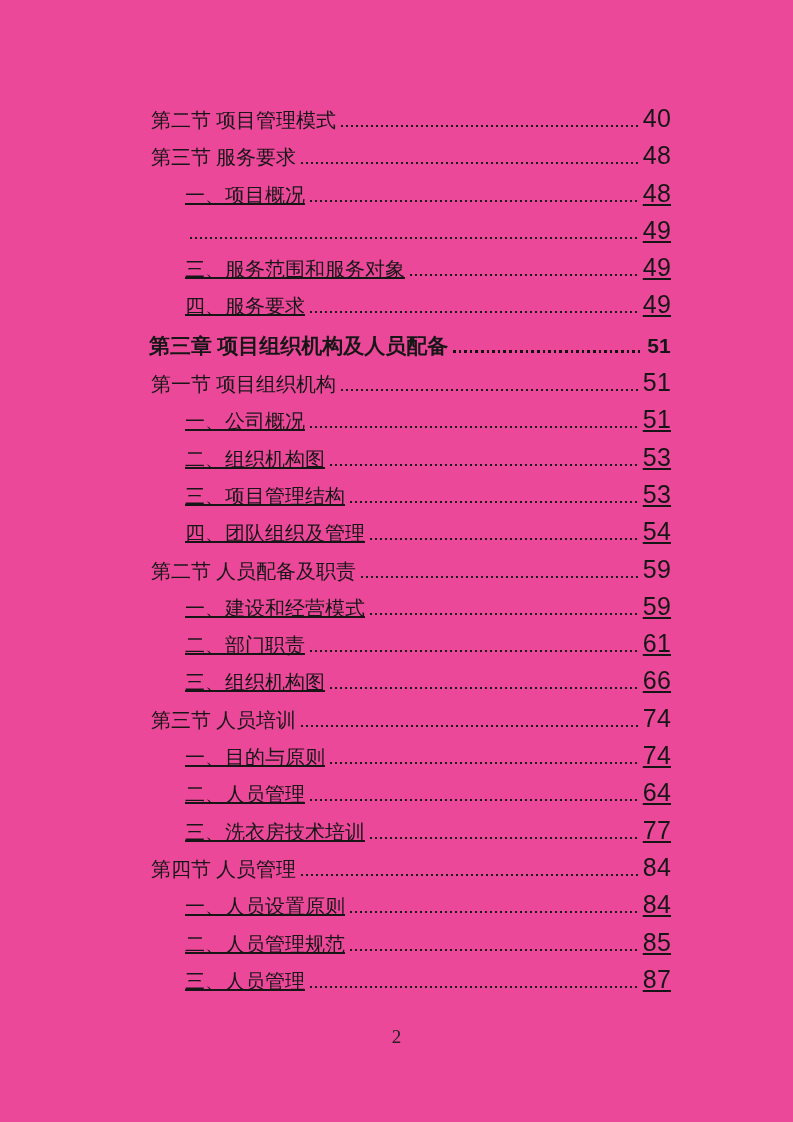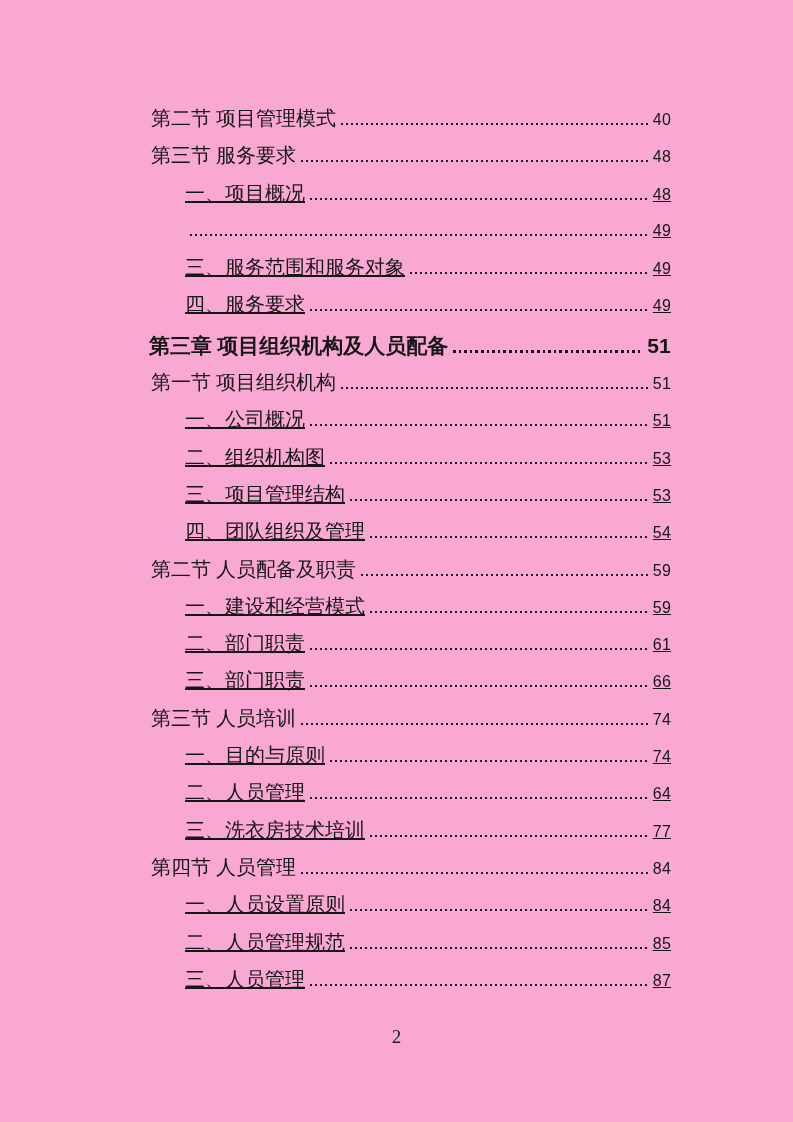--- a/index.html
+++ b/index.html
@@ -11,21 +11,21 @@
     width: 793px;
     height: 1122px;
     position: relative;
     overflow: hidden;
     font-family: "Liberation Serif", "DejaVu Serif", serif;
     color: #161616;
   }
   .page {
     position: absolute;
     inset: 0;
-    background: #f9a8d4;
+    background: #ec4899;
   }
   .toc {
     position: absolute;
     left: 120px;
     top: 100px;
     width: 551px; 
   }
   .toc-row {
     display: flex;
     align-items: baseline;
@@ -61,21 +61,21 @@
     height: 2px;
     background: repeating-linear-gradient(90deg, #1b1b1b 0 2px, transparent 2px 5px);
   }
   .lvl-chapter .leader::after {
     height: 3px;
     background: repeating-linear-gradient(90deg, #111 0 2.6px, transparent 2.6px 5.6px);
   }
   .toc-page {
     flex: 0 0 auto;
     font-family: "Liberation Sans", "DejaVu Sans", sans-serif;
-    font-size: 16px;
+    font-size: 25px;
     letter-spacing: 0.2px;
   }
   .lvl-chapter .toc-page {
     font-size: 21px;
     font-weight: bold;
   }
   .footer {
     position: absolute;
     left: 0;
     top: 1026px;
@@ -162,21 +162,21 @@
       <span class="toc-title">一、建设和经营模式</span>
       <span class="leader"></span>
       <span class="toc-page">59</span>
     </div>
       <div class="toc-row lvl-item">
       <span class="toc-title">二、部门职责</span>
       <span class="leader"></span>
       <span class="toc-page">61</span>
     </div>
       <div class="toc-row lvl-item">
-      <span class="toc-title">三、部门职责</span>
+      <span class="toc-title">三、组织机构图</span>
       <span class="leader"></span>
       <span class="toc-page">66</span>
     </div>
       <div class="toc-row lvl-section">
       <span class="toc-title">第三节 人员培训</span>
       <span class="leader"></span>
       <span class="toc-page">74</span>
     </div>
       <div class="toc-row lvl-item">
       <span class="toc-title">一、目的与原则</span>

